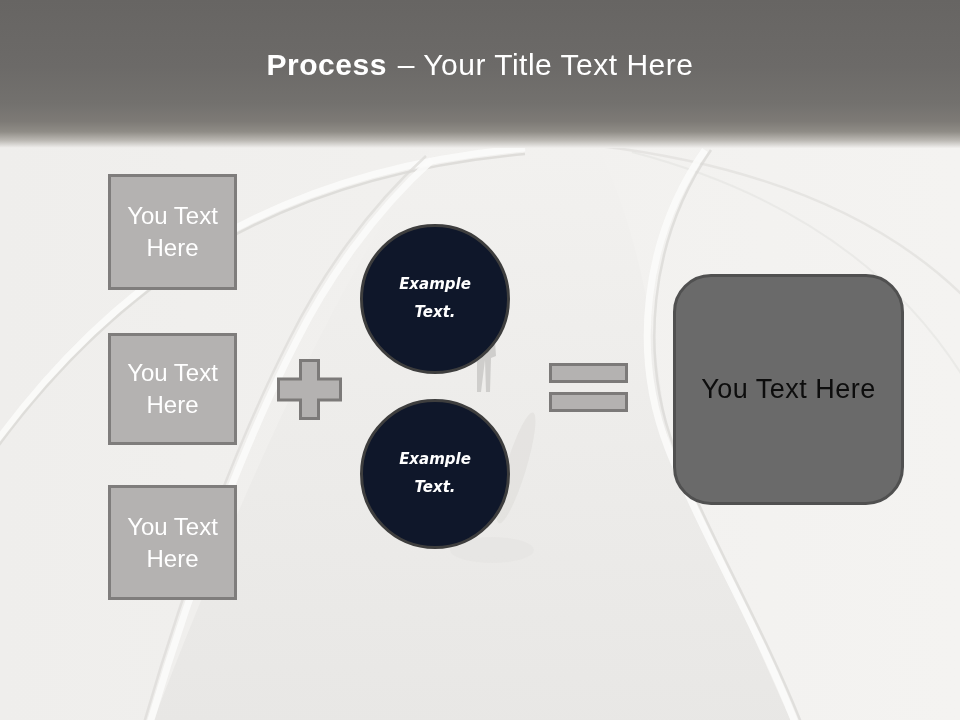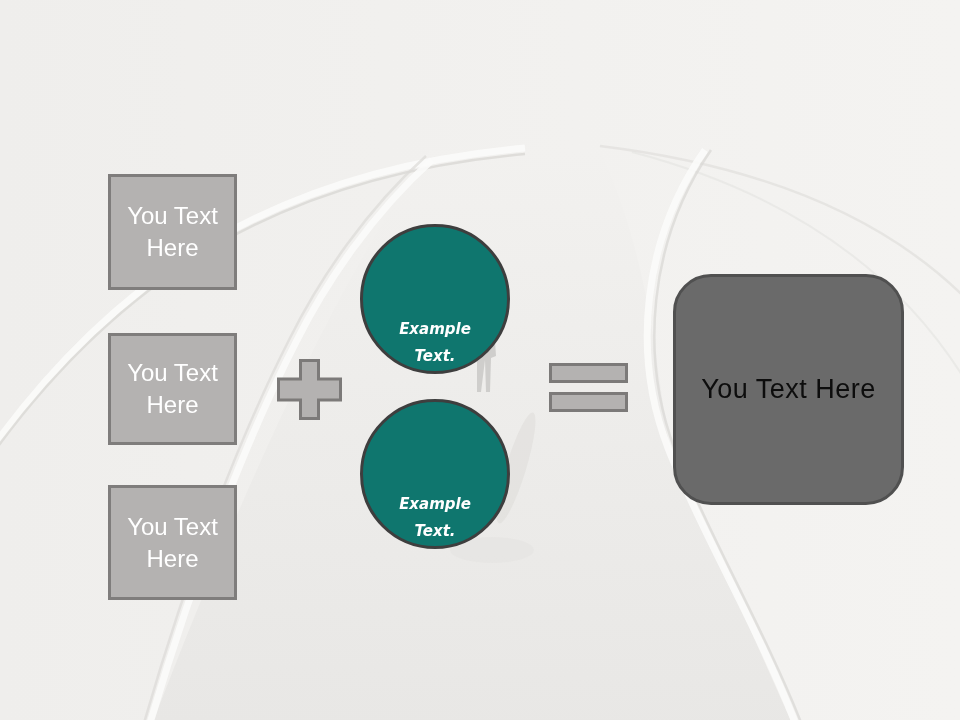--- a/index.html
+++ b/index.html
@@ -38,22 +38,22 @@
   .plus-wrap{position:absolute;left:277px;top:359px;width:65px;height:61px;}
   .equals-wrap{position:absolute;left:549px;top:363px;width:79px;}
   .eq-bar{
     width:79px;height:20px;background:#b4b2b1;border:3px solid #7c7a79;
     box-sizing:border-box;
   }
   .eq-bar + .eq-bar{margin-top:9px;}
   
   .circle{
     position:absolute;left:360px;width:150px;height:150px;border-radius:50%;
-    background:#0f766e;border:3px solid #3e3e3e;box-sizing:border-box;
-    display:flex;align-items:flex-end;justify-content:center;text-align:center;
+    background:#0f172a;border:3px solid #3e3e3e;box-sizing:border-box;
+    display:flex;align-items:center;justify-content:center;text-align:center;
   }
   .circle-1{top:224px;}
   .circle-2{top:399px;}
   .circle .lbl{
     color:#ffffff;font-family:"DejaVu Sans",sans-serif;
     font-weight:700;font-style:italic;font-size:15px;line-height:1.85;
     width:84px;
   }
   
   .result-box{
@@ -99,20 +99,25 @@
     <path d="M426 156 C 366 210 320 278 290 338 C 244 428 190 562 142 730" fill="none" stroke="#dbdad7" stroke-width="2.5" opacity="0.7"></path>
 
     <g opacity="0.75">
       <circle cx="486" cy="318" r="6" fill="#c2c1bf"></circle>
       <path d="M478 326 L494 326 L496 356 L491 358 L490 392 L486 392 L485 360 L481 392 L477 392 L477 358 L476 356 Z" fill="#c5c4c2"></path>
       <ellipse cx="516" cy="468" rx="10" ry="58" fill="#d8d7d4" opacity="0.55" transform="rotate(17 516 468)"></ellipse>
       <ellipse cx="492" cy="550" rx="42" ry="13" fill="#e2e1df" opacity="0.6"></ellipse>
     </g>
   </svg>
 
+  <div class="header">
+    <div class="title">
+      <span class="t-bold">Process</span><span class="t-rest">– Your Title Text Here</span>
+    </div>
+  </div>
 
   <div class="side-box box-1">
     <span class="lbl">You Text Here</span>
   </div>
   <div class="side-box box-2">
     <span class="lbl">You Text Here</span>
   </div>
   <div class="side-box box-3">
     <span class="lbl">You Text Here</span>
   </div>

